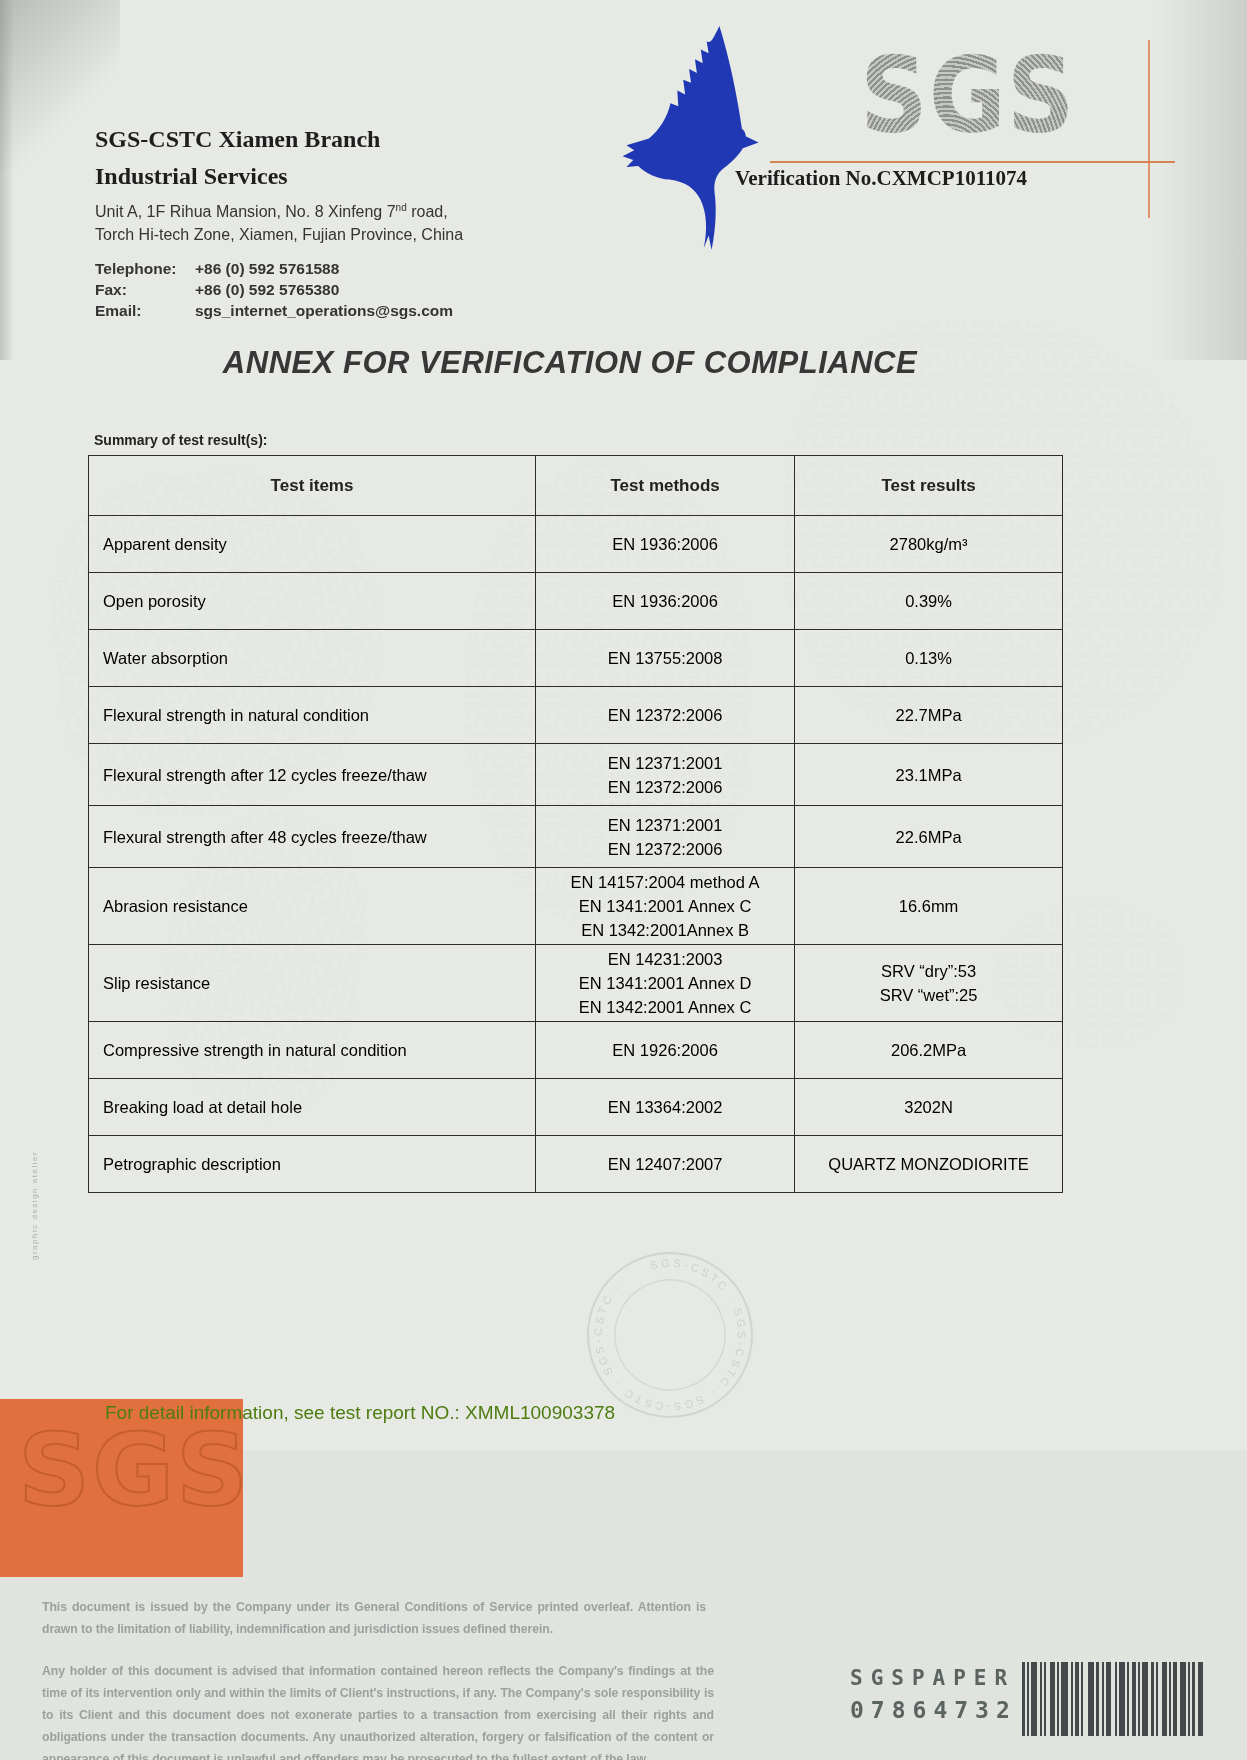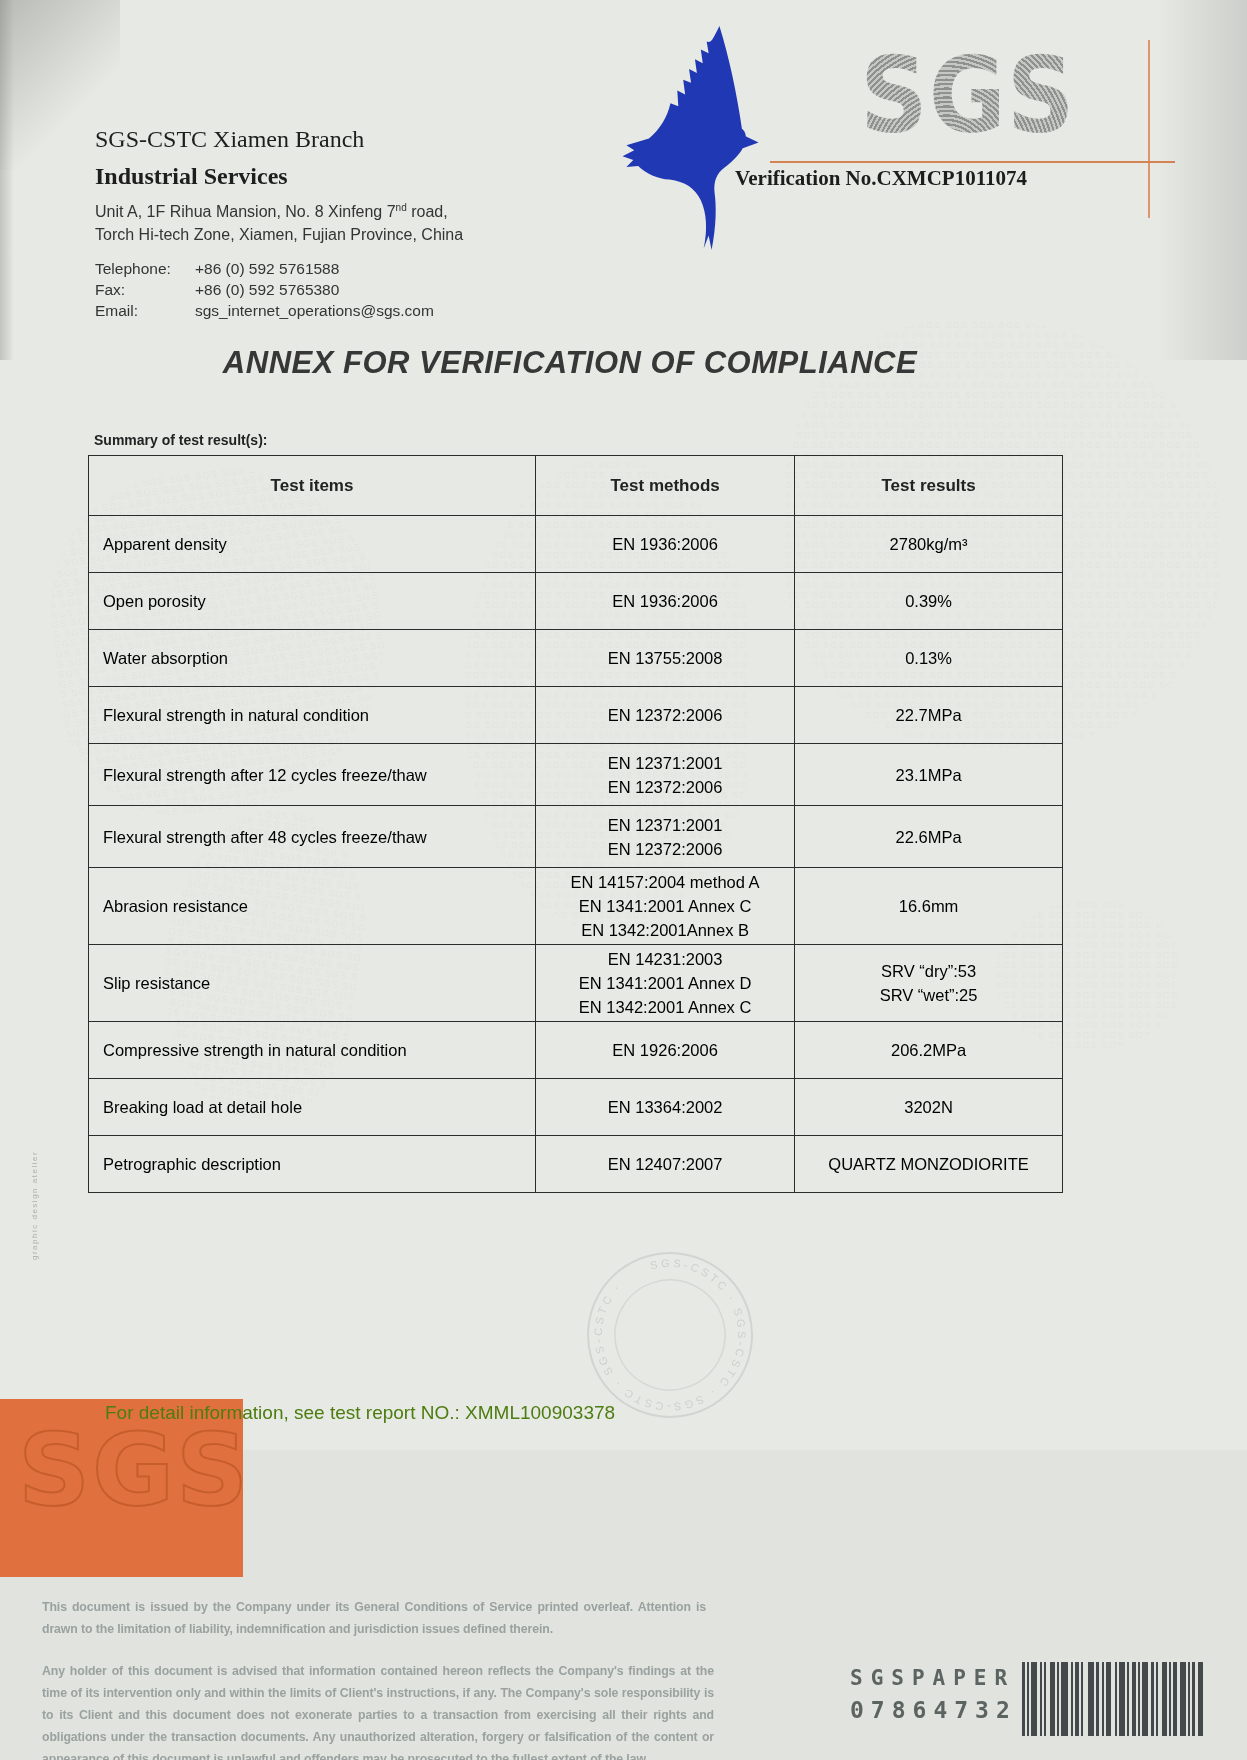--- a/index.html
+++ b/index.html
@@ -19,25 +19,25 @@
   .wm{position:absolute;overflow:hidden;color:#8aa096;opacity:.07;font-size:9.5px;line-height:10px;
       letter-spacing:1px;word-break:break-all;pointer-events:none;}
   .wm1{left:55px;top:470px;width:330px;height:340px;border-radius:45% 55% 60% 40%;transform:rotate(-7deg);}
   .wm2{left:165px;top:810px;width:200px;height:310px;border-radius:50% 50% 45% 55%;transform:rotate(8deg);}
   .wm3{left:465px;top:460px;width:290px;height:470px;border-radius:48%;}
   .wm4{left:785px;top:320px;width:440px;height:430px;border-radius:40% 55% 50% 45%;}
   .wm5{left:995px;top:900px;width:190px;height:150px;border-radius:50%;}
 
   
   .hdr{position:absolute;left:95px;top:126px;width:480px;}
-  .company{font-family:"Liberation Serif",serif;font-weight:normal;font-size:24px;color:#1e1e1e;margin:0 0 10px 0;}
+  .company{font-family:"Liberation Serif",serif;font-weight:bold;font-size:24px;color:#1e1e1e;margin:0 0 10px 0;}
   .division{font-family:"Liberation Serif",serif;font-weight:bold;font-size:24px;color:#1e1e1e;margin:0 0 6px 0;}
   .addr{font-size:16px;color:#343434;line-height:23px;}
   .addr sup{font-size:10px;}
-  .contacts{margin-top:14px;font-size:15.5px;color:#343434;display:grid;grid-template-columns:100px auto;row-gap:3px;}
+  .contacts{margin-top:14px;font-size:15.5px;color:#343434;display:grid;grid-template-columns:100px auto;row-gap:3px;font-weight:bold;}
 
   
   .eagle{position:absolute;left:616px;top:24px;width:152px;height:230px;}
 
   
   .sgs-logo{position:absolute;left:860px;top:44px;font-family:"DejaVu Sans","Liberation Sans",sans-serif;
     font-weight:bold;font-size:94px;line-height:94px;letter-spacing:1px;transform:scaleY(1.12);transform-origin:top left;
     background:repeating-radial-gradient(circle at 40% 120%,#8f918e 0 2px,#c6c8c3 2px 4px);
     -webkit-background-clip:text;background-clip:text;color:transparent;}
   .orange-underline{position:absolute;left:770px;top:161px;width:405px;height:2px;background:#cf6a2e;opacity:.8;}

